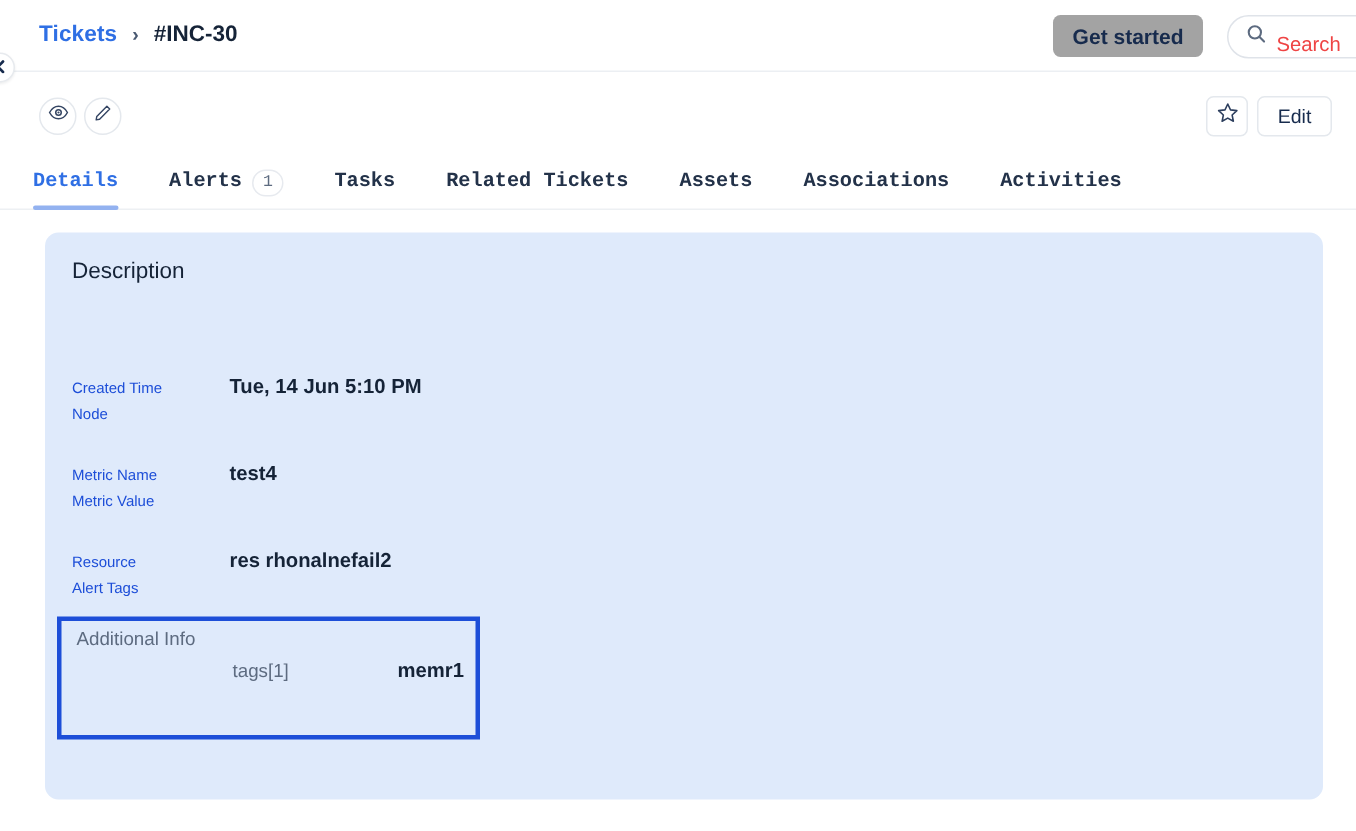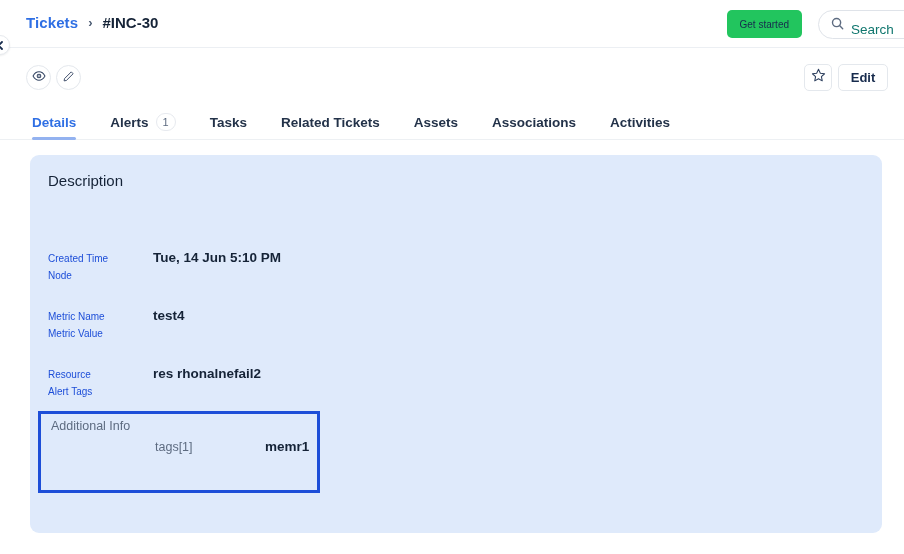--- a/index.html
+++ b/index.html
@@ -24,33 +24,33 @@
     font-size: 15px;
   }
   .crumb-link { color: #2f6fe4; font-weight: 700; letter-spacing: .1px; cursor: pointer; }
   .crumb-sep { color: #4a5a72; font-size: 13px; font-weight: 700; }
   .crumb-current { color: #152337; font-weight: 700; font-size: 15px; }
 
   .get-started {
     position: absolute; right: 102px; top: 10px;
     height: 28px; padding: 0 13px;
     display: flex; align-items: center;
-    background: #22c55e; border: none; border-radius: 5px;
-    color: #172b4d; font-size: 10px; font-weight: 400;
+    background: #a3a3a3; border: none; border-radius: 5px;
+    color: #172b4d; font-size: 14px; font-weight: 700;
     font-family: "Liberation Sans", sans-serif; cursor: pointer;
   }
   .searchbox {
     position: absolute; left: 818px; top: 10px;
     width: 120px; height: 29px;
     border: 1px solid #dfe3e9; border-radius: 16px;
     background: #fff;
     display: flex; align-items: center; gap: 7px;
     padding-left: 12px;
   }
-  .searchbox .ph { color: #0f766e; font-size: 13.5px; margin-top: 10px; }
+  .searchbox .ph { color: #ef4444; font-size: 13.5px; margin-top: 10px; }
 
   
   .collapse-handle {
     position: absolute; left: -10px; top: 35px;
     width: 20px; height: 20px; border-radius: 50%;
     background: #fff; border: 1px solid #e7eaee;
     display: flex; align-items: center; justify-content: center;
     box-shadow: 0 1px 2px rgba(16,24,40,.08);
     cursor: pointer; overflow: hidden; z-index: 5;
   }
@@ -71,29 +71,29 @@
     position: absolute; right: 72px; top: 64px;
     width: 28px; height: 27px; border-radius: 5px;
     border: 1px solid #e4e8ed; background:#fff;
     display: flex; align-items: center; justify-content: center; cursor: pointer;
   }
   .edit-btn {
     position: absolute; right: 16px; top: 64px;
     width: 50px; height: 27px; border-radius: 5px;
     border: 1px solid #e4e8ed; background:#fff;
     display: flex; align-items: center; justify-content: center;
-    color: #172b4d; font-size: 13px; font-weight: 700;
+    color: #172b4d; font-size: 13px; font-weight: 400;
     font-family: "Liberation Sans", sans-serif; cursor: pointer;
   }
 
   
   .tabs {
     position: absolute; left: 0; top: 104px; width: 904px; height: 36px;
     border-bottom: 1px solid #edf0f3;
-    display: flex; align-items: flex-start; padding-left: 28px; gap: 0;
+    display: flex; align-items: center; padding-left: 18px; gap: 0; font-family: Liberation Mono, monospace;
   }
   .tab {
     position: relative; height: 36px;
     display: flex; align-items: center; gap: 7px;
     padding: 0 17px;
     font-size: 13.5px; font-weight: 700; color: #233249;
     cursor: pointer; white-space: nowrap;
   }
   .tab:first-child { padding-left: 4px; }
   .tab.active { color: #2f6fe4; }

